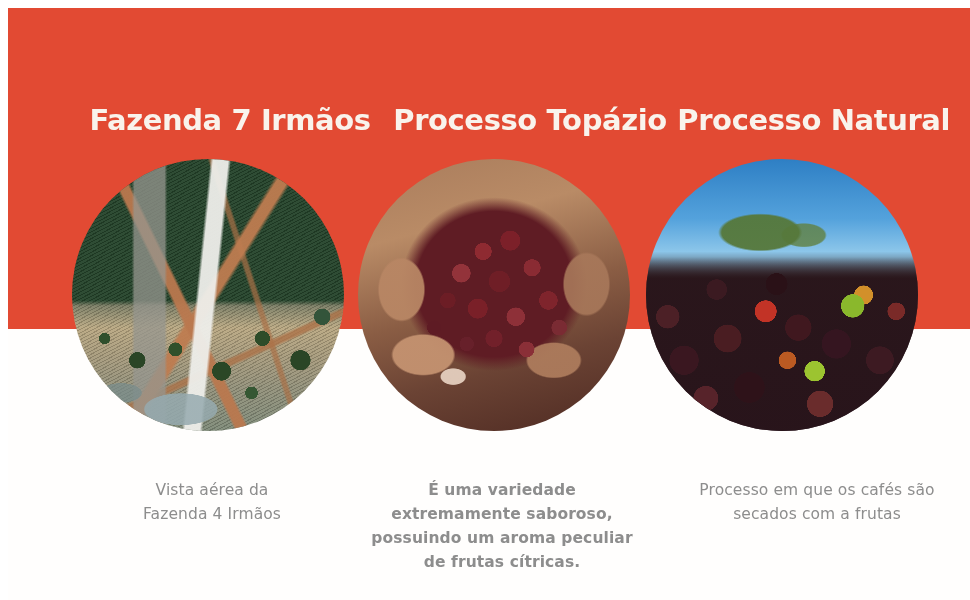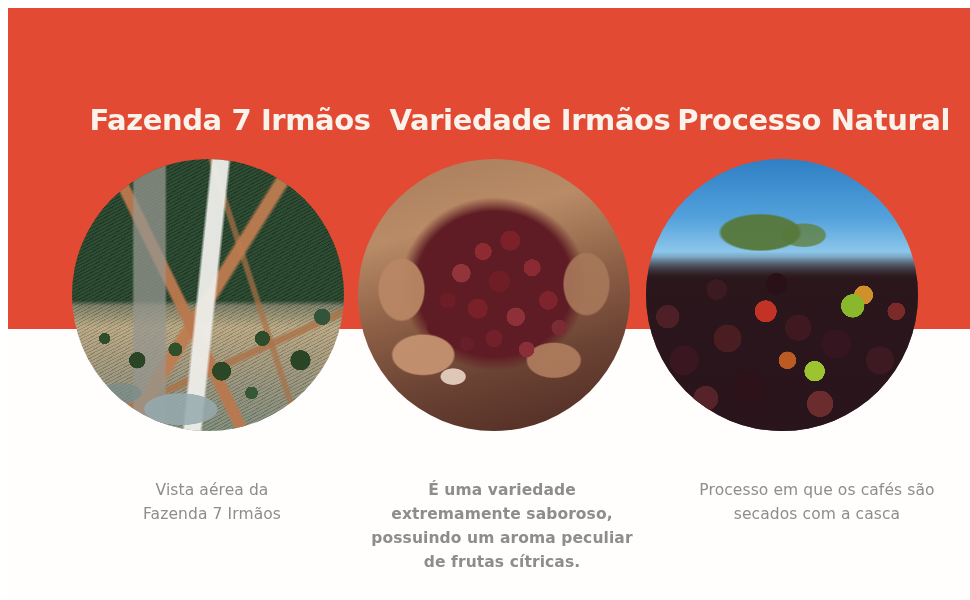--- a/index.html
+++ b/index.html
@@ -203,21 +203,21 @@
   <div class="band-orange"></div>
   <div class="band-white"></div>
 
   <div class="headings">
 
     <div class="heading-cell c1">
       <span class="heading-text">Fazenda 7 Irmãos</span>
     </div>
 
     <div class="heading-cell c2">
-      <span class="heading-text">Variedade Irmãos</span>
+      <span class="heading-text">Processo Topázio</span>
     </div>
 
     <div class="heading-cell c3">
       <span class="heading-text">Processo Natural</span>
     </div>
 
   </div>
 
   <div class="circle" id="circle-1">
     <div class="photo aerial"></div>
@@ -228,30 +228,30 @@
   </div>
 
   <div class="circle" id="circle-3">
     <div class="photo drying"></div>
   </div>
 
   <div class="captions">
 
     <div class="caption-cell k1">
       <div class="caption-text">Vista aérea da
-Fazenda 7 Irmãos</div>
+Fazenda 4 Irmãos</div>
     </div>
 
     <div class="caption-cell k2">
       <div class="caption-text">É uma variedade
 extremamente saboroso,
 possuindo um aroma peculiar
 de frutas cítricas.</div>
     </div>
 
     <div class="caption-cell k3">
       <div class="caption-text">Processo em que os cafés são
-secados com a casca</div>
+secados com a frutas</div>
     </div>
 
   </div>
 
 </div>
 
 </body></html>

